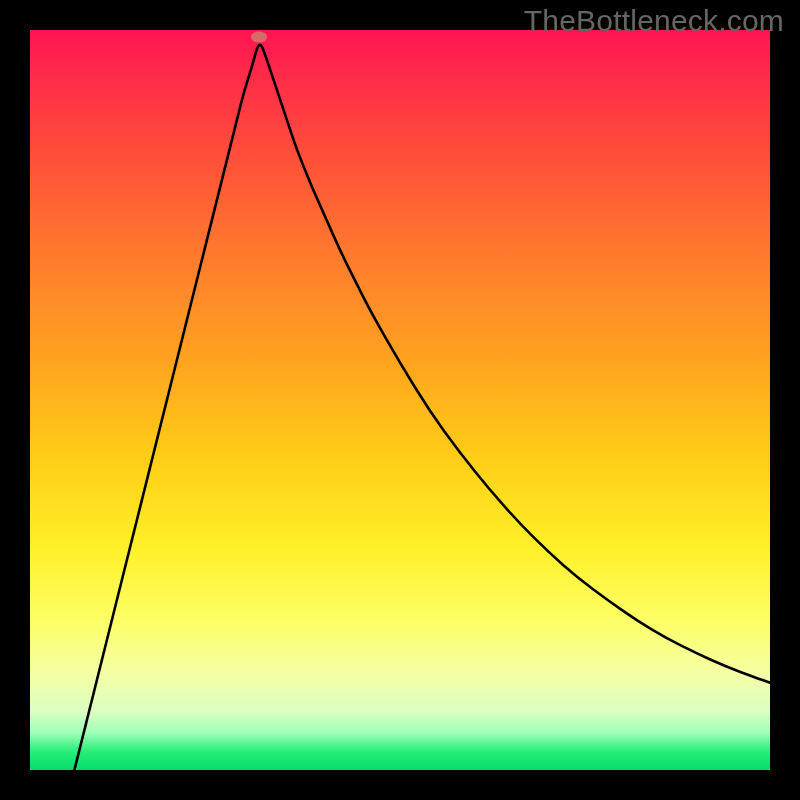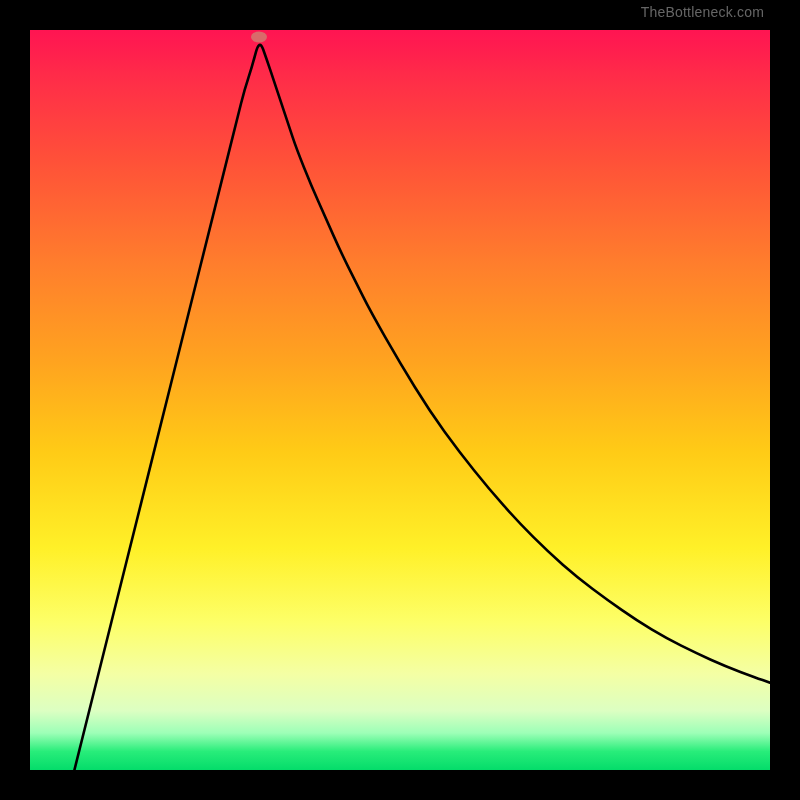--- a/index.html
+++ b/index.html
@@ -12,23 +12,23 @@
     font-family: Arial, Helvetica, sans-serif;
   }
   .outer {
     position: absolute;
     inset: 0;
     background: #000;
   }
   .watermark {
     position: absolute;
     top: 4px;
-    right: 36px;
+    right: 16px;
     color: #666;
-    font-size: 14px;
+    font-size: 30px;
     font-family: Arial, Helvetica, sans-serif;
     letter-spacing: 0.2px;
     z-index: 30;
   }
   .plot-area {
     position: absolute;
     left: 30px;
     top: 30px;
     width: 740px;
     height: 740px;

